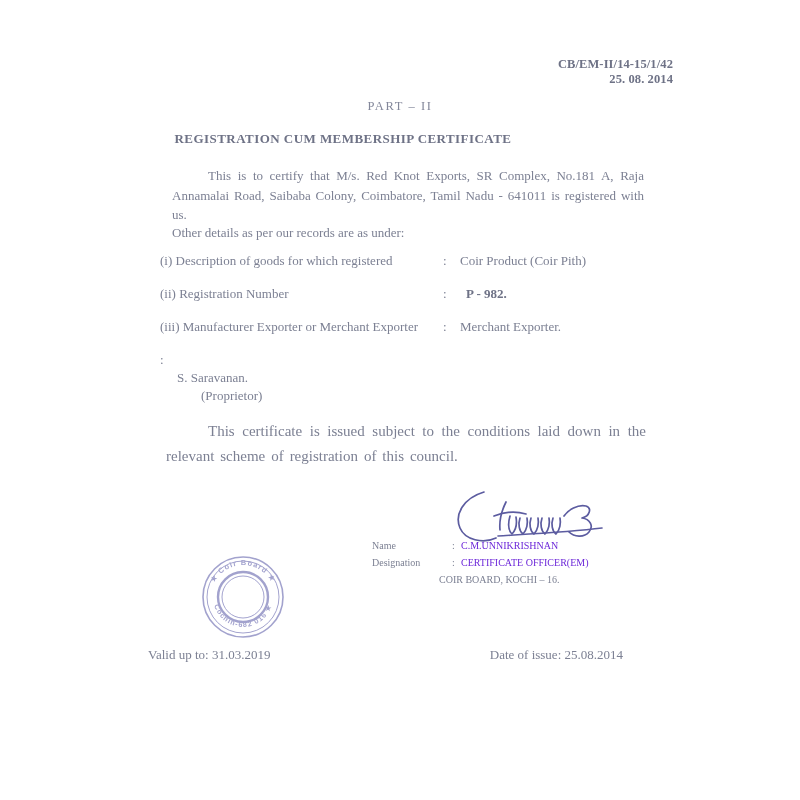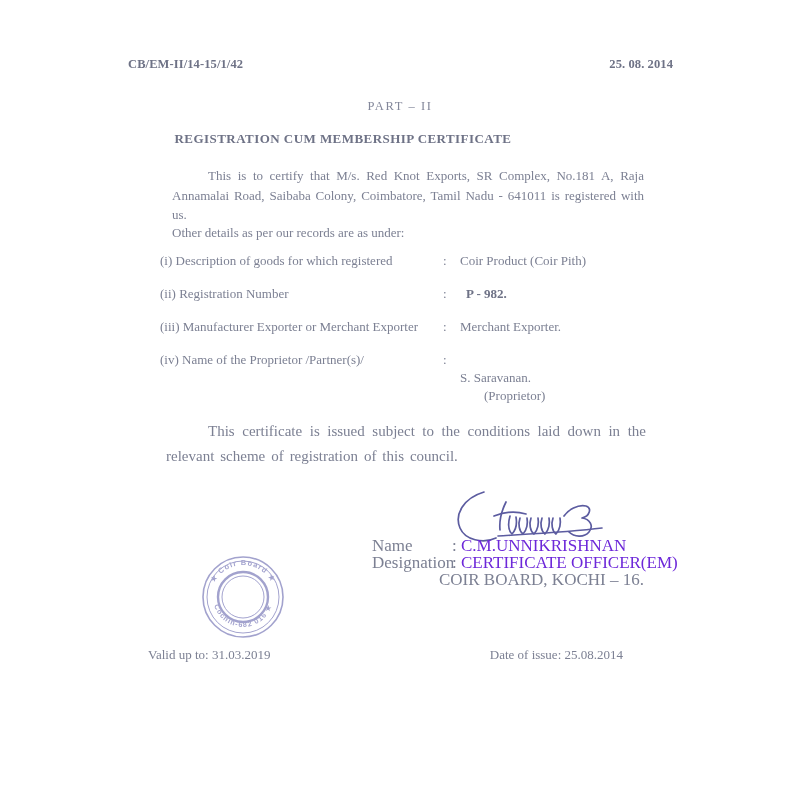--- a/index.html
+++ b/index.html
@@ -25,20 +25,21 @@
     top: 57px;
     left: 128px;
     width: 545px;
     display: flex;
     justify-content: space-between;
     align-items: flex-end;
     font-weight: bold;
     font-size: 12.5px;
     letter-spacing: 0.1px;
     color: #6e7286;
+    flex-direction: column;
   }
   .ref-no { white-space: nowrap; }
   .header-date { white-space: nowrap; font-weight: bold; }
 
   
   .part-title {
     position: absolute;
     top: 99px;
     left: 0;
     width: 800px;
@@ -147,21 +148,21 @@
     top: -4px;
     left: 78px;
     width: 190px;
     height: 56px;
     pointer-events: none;
   }
   .sig-lines {
     position: absolute;
     top: 43px;
     left: 0;
-    font-size: 17px;
+    font-size: 10px;
     line-height: 17px;
   }
   .sig-line {
     display: flex;
     align-items: flex-start;
   }
   .sig-label {
     width: 80px;
     flex: 0 0 80px;
     color: #7c8093;
@@ -234,21 +235,20 @@
       <span class="detail-value bold">P - 982.</span>
     </div>
 
     <div class="detail-row">
       <span class="detail-label">(iii) Manufacturer Exporter or Merchant Exporter</span>
       <span class="detail-colon">:</span>
       <span class="detail-value">Merchant Exporter.</span>
     </div>
 
     <div class="detail-row">
-      <span class="detail-label">(iv) Name of the Proprietor /Partner(s)/</span>
       <span class="detail-colon">:</span>
       <span class="detail-value">
         <span>S. Saravanan.</span>
         <span class="sub">(Proprietor)</span>
       </span>
     </div>
 
   </div>
 
   <div class="closing-para">This certificate is issued subject to the conditions laid down in the relevant scheme of registration of this council.</div>

